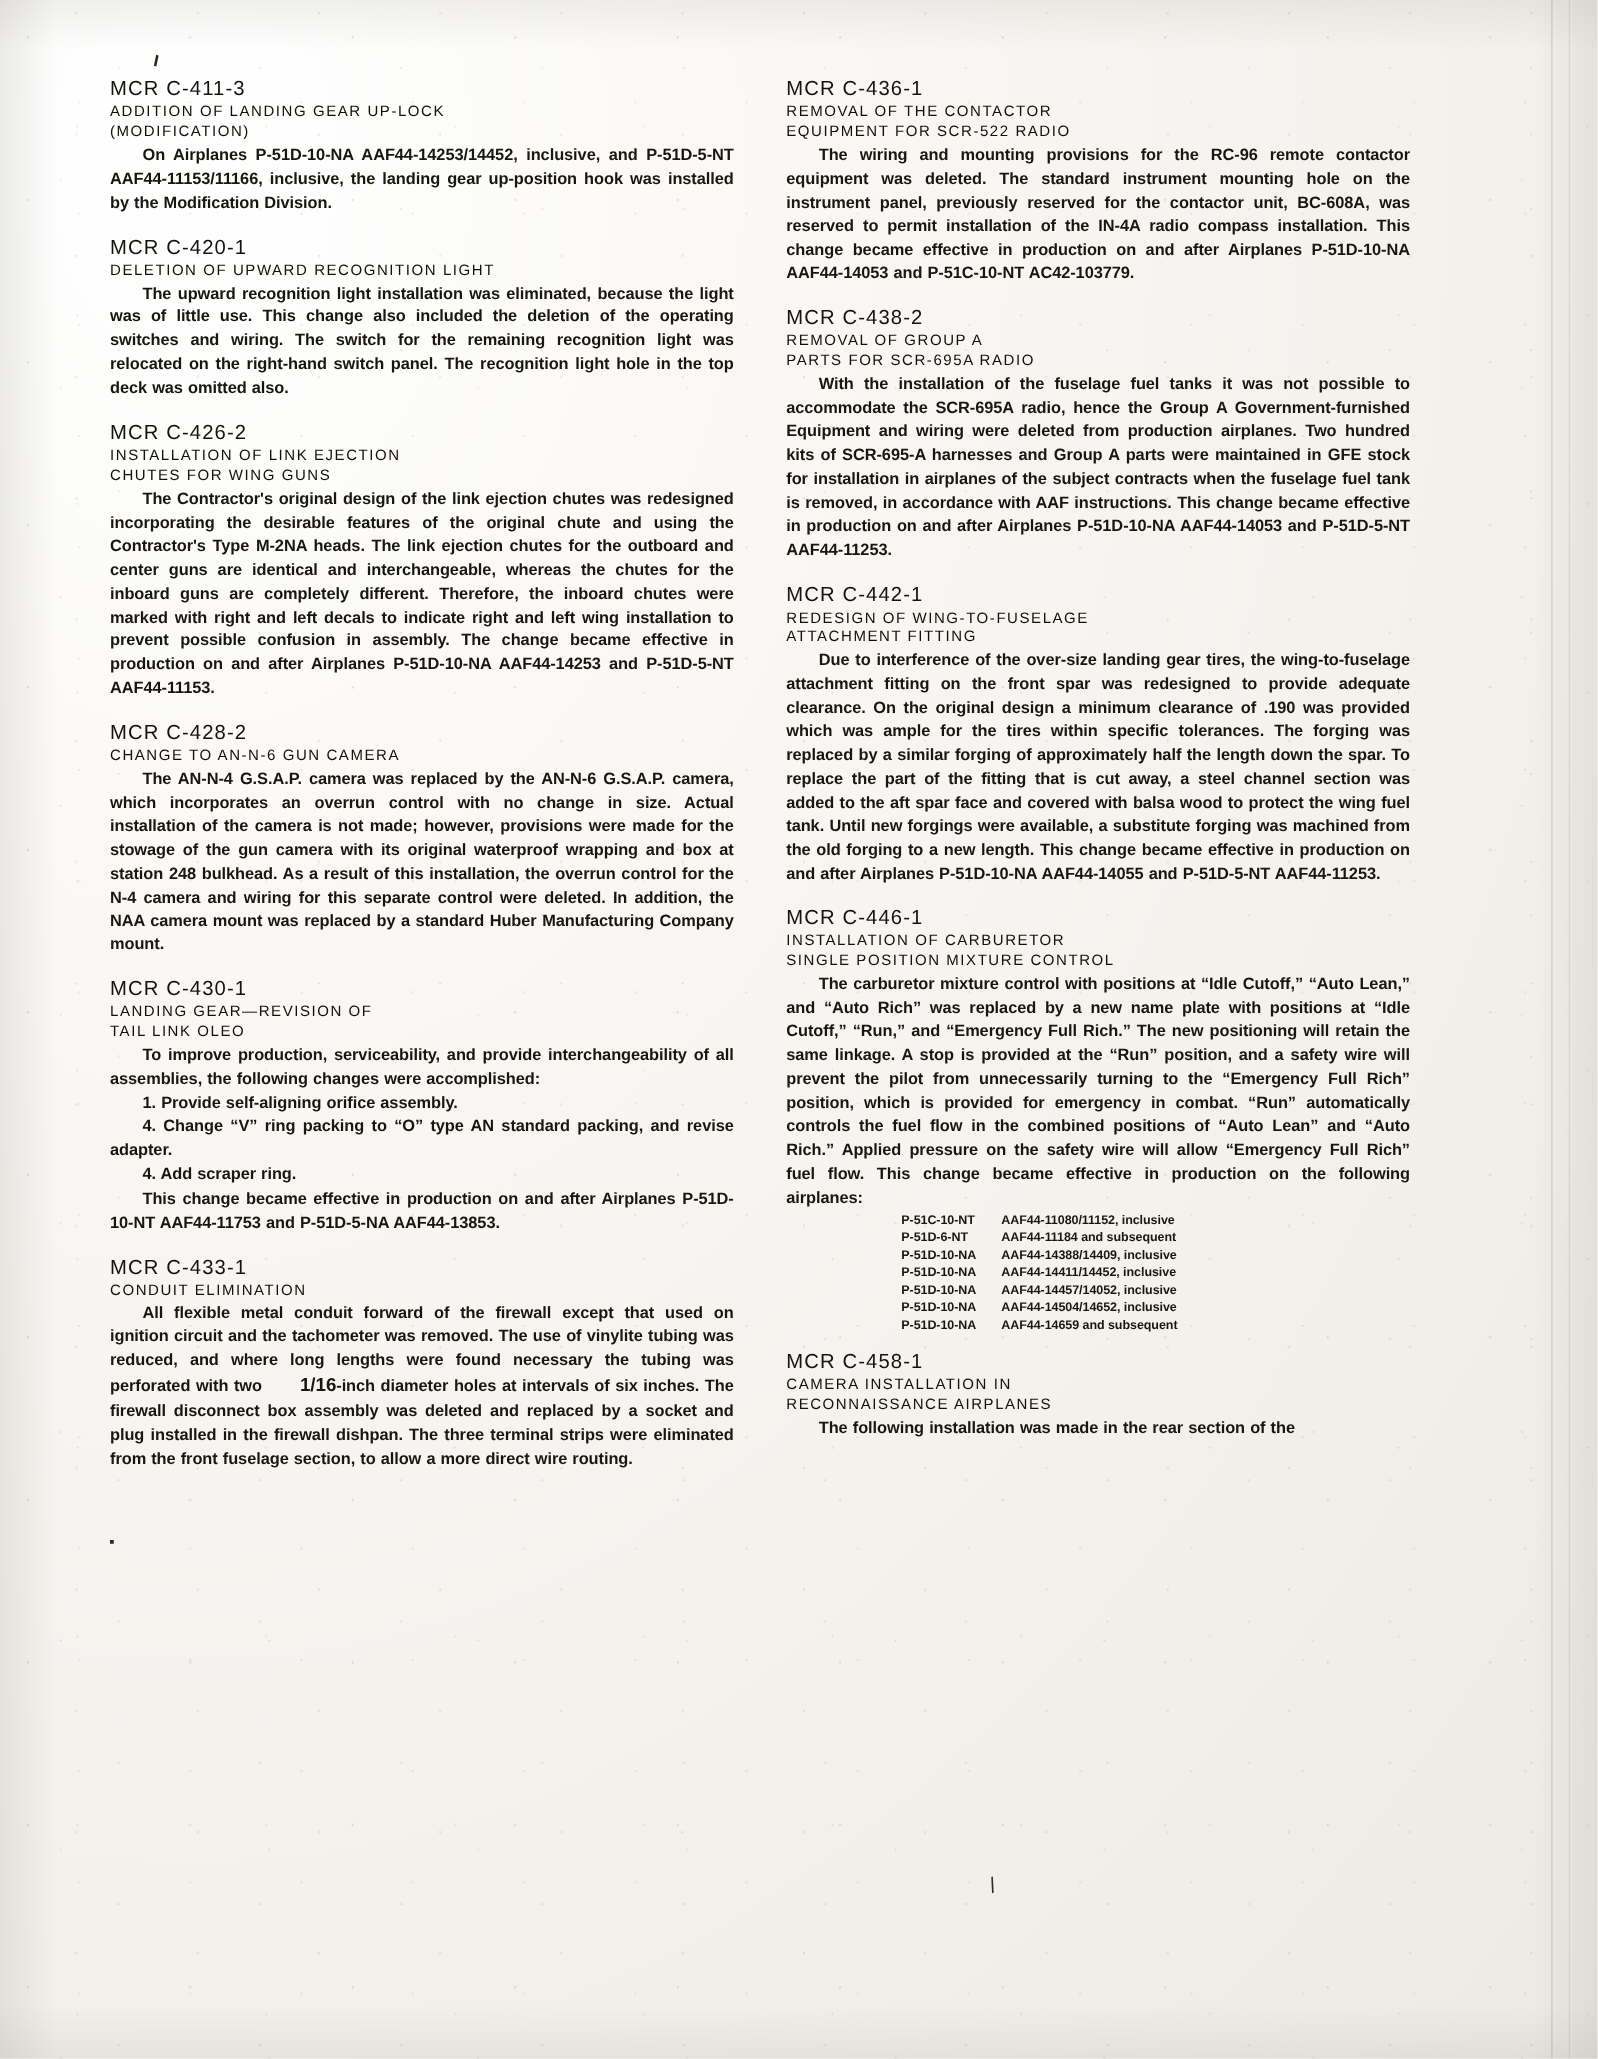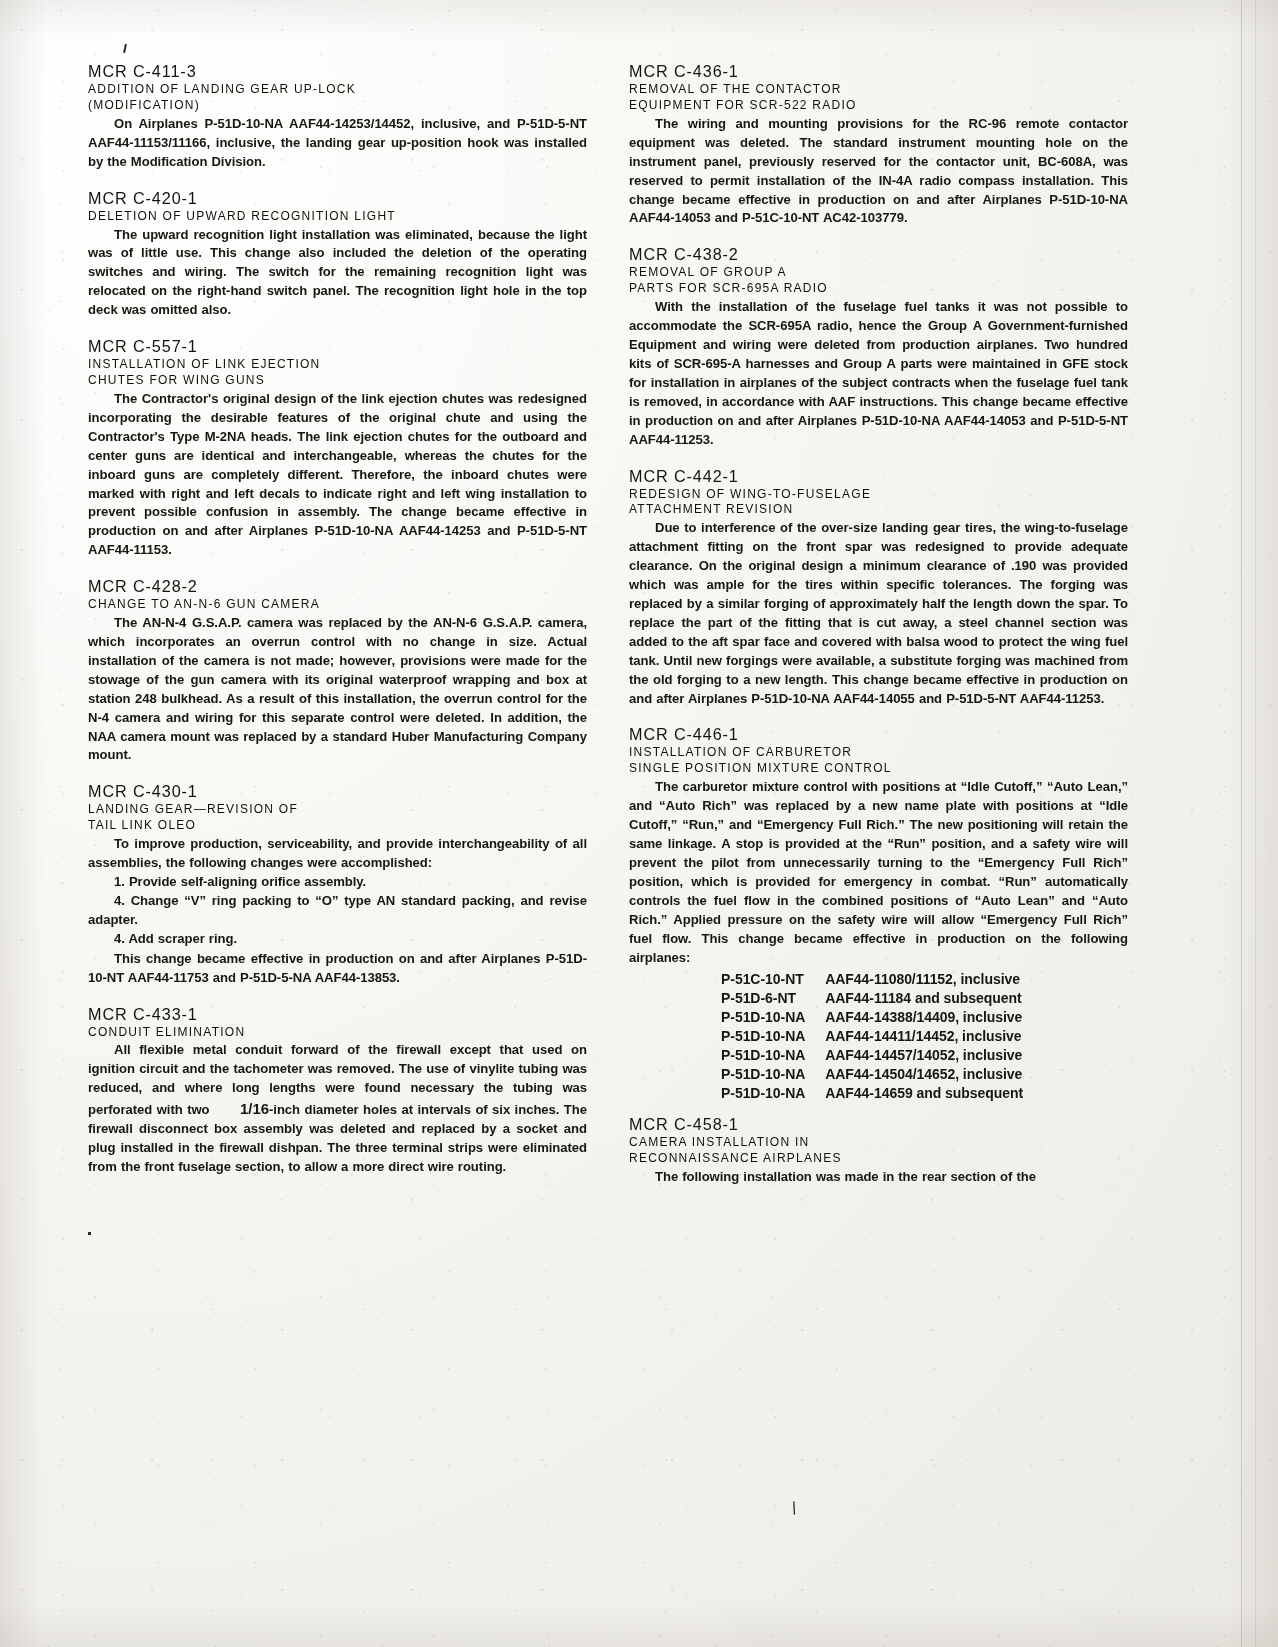--- a/index.html
+++ b/index.html
@@ -92,21 +92,21 @@
     display:inline-block;
     font-size:15px;
     position:relative;
     top:-0.5px;
   }
 
   
   table.serials {
     border-collapse:collapse;
     margin:2px 0 0 92px;
-    font-size:14px;
+    font-size:10px;
     font-weight:bold;
     color:#17160f;
     letter-spacing:-0.05px;
   }
   table.serials td { padding:1.5px 0; white-space:nowrap; vertical-align:top; }
   table.serials td.model { padding-right:20px; }
 
   
   .grain {
     position:absolute; inset:0;
@@ -153,21 +153,21 @@
       <div class="gap"></div>
 
       <div class="sec">
         <div class="mcr">MCR C-420-1</div>
         <div class="title">DELETION OF UPWARD RECOGNITION LIGHT</div>
         <p class="body">The upward recognition light installation was eliminated, because the light was of little use. This change also included the deletion of the operating switches and wiring. The switch for the remaining recognition light was relocated on the right-hand switch panel. The recognition light hole in the top deck was omitted also.</p>
       </div>
       <div class="gap"></div>
 
       <div class="sec">
-        <div class="mcr">MCR C-557-1</div>
+        <div class="mcr">MCR C-426-2</div>
         <div class="title">INSTALLATION OF LINK EJECTION</div>
         <div class="title">CHUTES FOR WING GUNS</div>
         <p class="body">The Contractor's original design of the link ejection chutes was redesigned incorporating the desirable features of the original chute and using the Contractor's Type M-2NA heads. The link ejection chutes for the outboard and center guns are identical and interchangeable, whereas the chutes for the inboard guns are completely different. Therefore, the inboard chutes were marked with right and left decals to indicate right and left wing installation to prevent possible confusion in assembly. The change became effective in production on and after Airplanes P-51D-10-NA AAF44-14253 and P-51D-5-NT AAF44-11153.</p>
       </div>
       <div class="gap"></div>
 
       <div class="sec">
         <div class="mcr">MCR C-428-2</div>
         <div class="title">CHANGE TO AN-N-6 GUN CAMERA</div>
         <p class="body">The AN-N-4 G.S.A.P. camera was replaced by the AN-N-6 G.S.A.P. camera, which incorporates an overrun control with no change in size. Actual installation of the camera is not made; however, provisions were made for the stowage of the gun camera with its original waterproof wrapping and box at station 248 bulkhead. As a result of this installation, the overrun control for the N-4 camera and wiring for this separate control were deleted. In addition, the NAA camera mount was replaced by a standard Huber Manufacturing Company mount.</p>
@@ -208,21 +208,21 @@
         <div class="mcr">MCR C-438-2</div>
         <div class="title">REMOVAL OF GROUP A</div>
         <div class="title">PARTS FOR SCR-695A RADIO</div>
         <p class="body">With the installation of the fuselage fuel tanks it was not possible to accommodate the SCR-695A radio, hence the Group A Government-furnished Equipment and wiring were deleted from production airplanes. Two hundred kits of SCR-695-A harnesses and Group A parts were maintained in GFE stock for installation in airplanes of the subject contracts when the fuselage fuel tank is removed, in accordance with AAF instructions. This change became effective in production on and after Airplanes P-51D-10-NA AAF44-14053 and P-51D-5-NT AAF44-11253.</p>
       </div>
       <div class="gap"></div>
 
       <div class="sec">
         <div class="mcr">MCR C-442-1</div>
         <div class="title">REDESIGN OF WING-TO-FUSELAGE</div>
-        <div class="title">ATTACHMENT REVISION</div>
+        <div class="title">ATTACHMENT FITTING</div>
         <p class="body">Due to interference of the over-size landing gear tires, the wing-to-fuselage attachment fitting on the front spar was redesigned to provide adequate clearance. On the original design a minimum clearance of .190 was provided which was ample for the tires within specific tolerances. The forging was replaced by a similar forging of approximately half the length down the spar. To replace the part of the fitting that is cut away, a steel channel section was added to the aft spar face and covered with balsa wood to protect the wing fuel tank. Until new forgings were available, a substitute forging was machined from the old forging to a new length. This change became effective in production on and after Airplanes P-51D-10-NA AAF44-14055 and P-51D-5-NT AAF44-11253.</p>
       </div>
       <div class="gap"></div>
 
       <div class="sec">
         <div class="mcr">MCR C-446-1</div>
         <div class="title">INSTALLATION OF CARBURETOR</div>
         <div class="title">SINGLE POSITION MIXTURE CONTROL</div>
         <p class="body">The carburetor mixture control with positions at “Idle Cutoff,” “Auto Lean,” and “Auto Rich” was replaced by a new name plate with positions at “Idle Cutoff,” “Run,” and “Emergency Full Rich.” The new positioning will retain the same linkage. A stop is provided at the “Run” position, and a safety wire will prevent the pilot from unnecessarily turning to the “Emergency Full Rich” position, which is provided for emergency in combat. “Run” automatically controls the fuel flow in the combined positions of “Auto Lean” and “Auto Rich.” Applied pressure on the safety wire will allow “Emergency Full Rich” fuel flow. This change became effective in production on the following airplanes:</p>
         <table class="serials">

